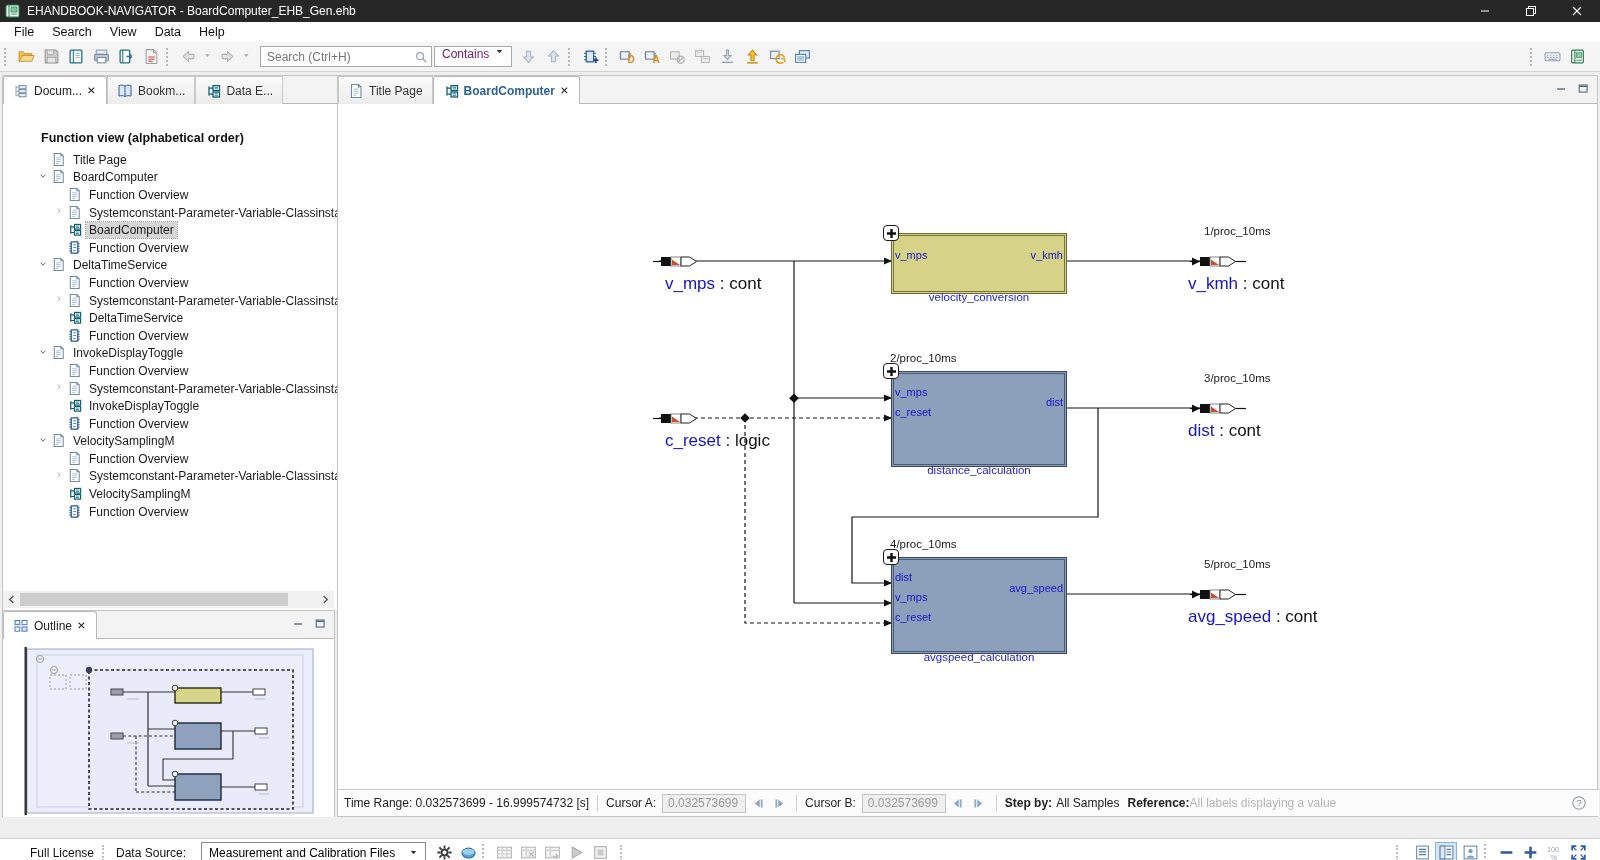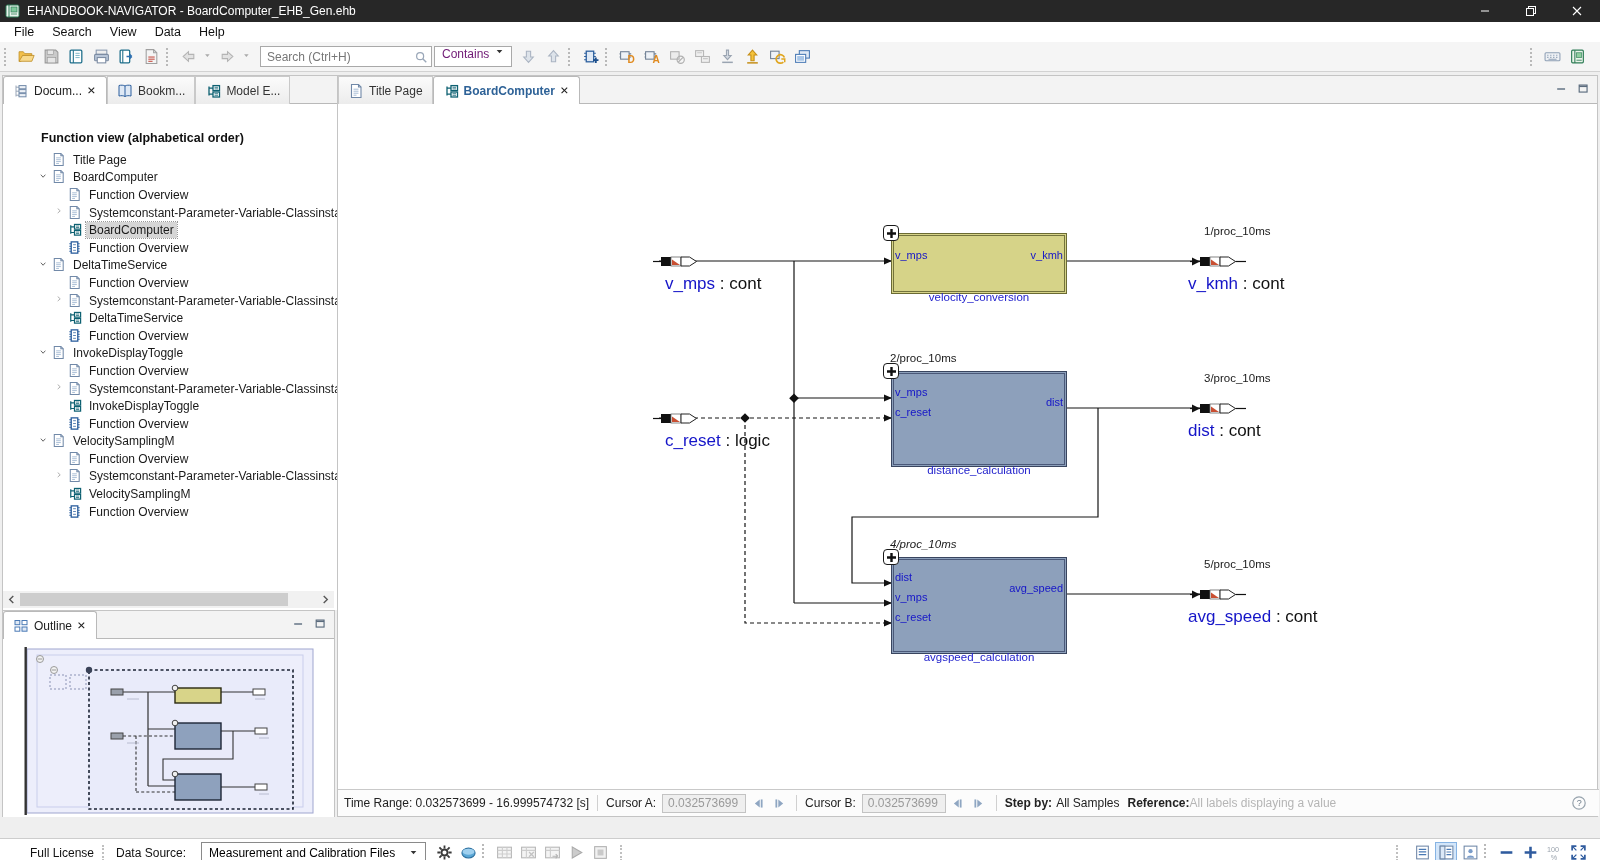--- a/index.html
+++ b/index.html
@@ -368,21 +368,21 @@
         <div class="tab">
           <span class="tab-ic">
             <svg viewBox="0 0 16 16">
               <path d="M4 3.5v9M4 5.2h4M4 11.2h4" stroke="#0e6172" stroke-width="1.3" fill="none"></path>
               <rect x="8" y="2.6" width="6.5" height="5" fill="#fff" stroke="#0e6172" stroke-width="1.3"></rect>
               <path d="M9.5 4.3h3.5M9.5 5.9h3.5" stroke="#0e6172" stroke-width="0.8"></path>
               <rect x="8" y="9" width="6.5" height="5" fill="#fff" stroke="#0e6172" stroke-width="1.3"></rect>
               <path d="M9.5 10.7h3.5M9.5 12.3h3.5" stroke="#0e6172" stroke-width="0.8"></path>
             </svg>
           </span>
-          <span>Model E...</span>
+          <span>Data E...</span>
         </div>
         <div class="strip-controls">
           <span>
             <svg viewBox="0 0 16 16">
               <path d="M2.5 8h9" stroke="#5a6b7d" stroke-width="1.6"></path>
             </svg>
           </span>
           <span>
             <svg viewBox="0 0 16 16">
               <rect x="2.5" y="3.5" width="9" height="8" fill="none" stroke="#5a6b7d" stroke-width="1.3"></rect>
@@ -849,21 +849,21 @@
         <div class="dport out" style="right: 534px; top: 292px;">dist</div>
         <div class="blk-label" style="left: 553px; width: 176px; top: 360px;">distance_calculation</div>
         <div class="block blue" style="left: 553px; top: 453px; width: 176px; height: 97px;">
           <div class="inner"></div>
         </div>
         <div class="plusbtn" style="left: 545px; top: 445px;">
           <svg viewBox="0 0 11 11">
             <path d="M5.5 1v9M1 5.5h9" stroke="#111" stroke-width="2.4"></path>
           </svg>
         </div>
-        <div class="sched" style="left: 552px; top: 434px; font-style: italic;">4/proc_10ms</div>
+        <div class="sched" style="left: 552px; top: 434px;">4/proc_10ms</div>
         <div class="dport" style="left: 557px; top: 467px;">dist</div>
         <div class="dport" style="left: 557px; top: 487px;">v_mps</div>
         <div class="dport" style="left: 557px; top: 507px;">c_reset</div>
         <div class="dport out" style="right: 534px; top: 478px;">avg_speed</div>
         <div class="blk-label" style="left: 553px; width: 176px; top: 547px;">avgspeed_calculation</div>
         <div class="connwrap" style="left: 315px; top: 150.5px;">
           <svg width="48" height="13" viewBox="0 0 48 13">
             <line x1="0" y1="6.5" x2="8" y2="6.5" stroke="#111" stroke-width="1.2"></line>
             <rect x="8" y="2" width="10" height="9" fill="#111"></rect>
             <rect x="18" y="2" width="10" height="9" fill="#fff" stroke="#666" stroke-width="0.8"></rect>

